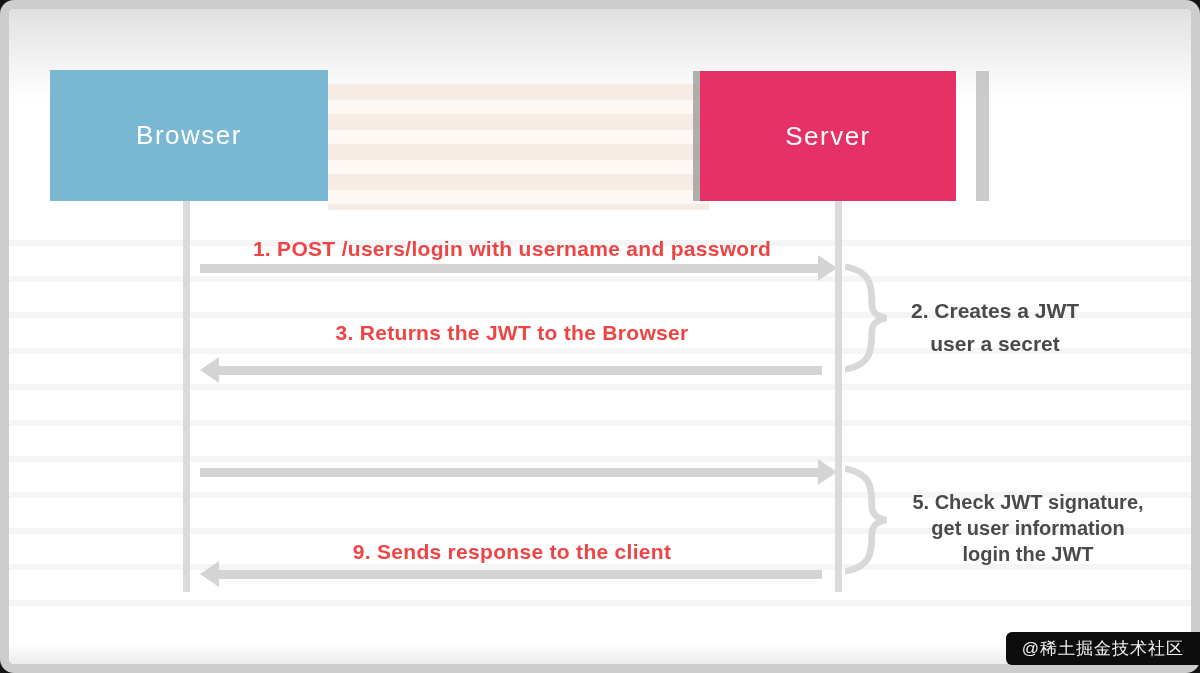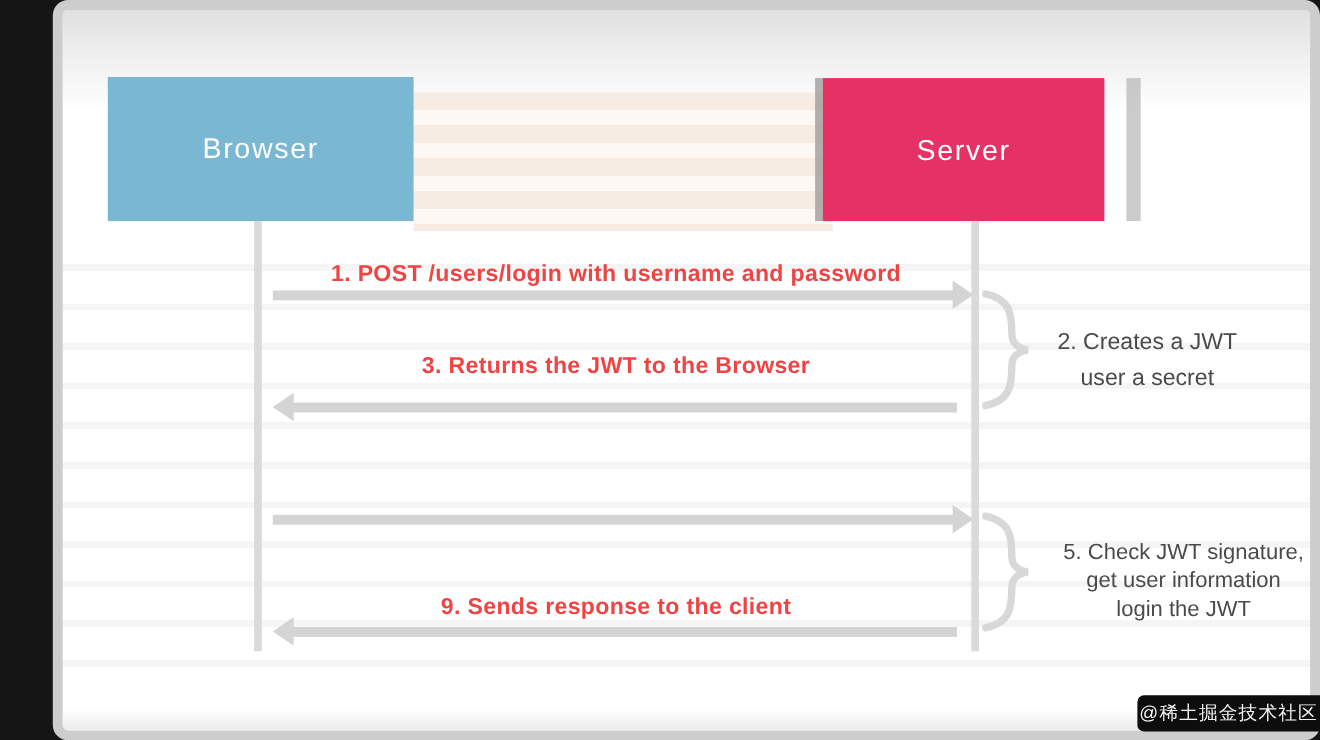--- a/index.html
+++ b/index.html
@@ -1,18 +1,18 @@
 <!DOCTYPE html>
 <html><head>
 <meta charset="utf-8">
 <style>
   html,body{margin:0;padding:0;width:1200px;height:673px;background:#151515;
     font-family:"Liberation Sans", sans-serif;}
   .page{position:absolute;inset:0;background:#ffffff;border:9px solid #cdcdcd;
-    border-radius:14px;overflow:hidden;box-sizing:border-box;margin-left:48px;}
+    border-radius:14px;overflow:hidden;box-sizing:border-box;}
   .top-band{position:absolute;left:0;top:0;width:100%;height:92px;
     background:linear-gradient(180deg,#e0e0e0 0%,#efefef 45%,#ffffff 100%);}
   .bottom-band{position:absolute;left:0;bottom:0;width:100%;height:20px;
     background:linear-gradient(0deg,#ececec 0%,#ffffff 100%);}
   .cream-stripes{position:absolute;left:319px;top:75px;width:381px;height:126px;
     background:repeating-linear-gradient(180deg,#f6ece4 0px,#f6ece4 16px,#fdf8f3 16px,#fdf8f3 30px);}
   .banding{position:absolute;left:0px;top:201px;width:1182px;height:400px;pointer-events:none;
     background:repeating-linear-gradient(180deg,rgba(0,0,0,0) 0 30px,rgba(0,0,0,0.04) 30px 36px);}
   .actor{position:absolute;display:flex;align-items:center;justify-content:center;
     color:#ffffff;font-size:26px;letter-spacing:1.5px;}
@@ -26,25 +26,25 @@
   .lifeline.server{left:826px;}
   .msg-label{position:absolute;left:177px;width:652px;text-align:center;
     color:#ef4444;font-size:21px;font-weight:bold;letter-spacing:.3px;}
   .bar{position:absolute;height:9px;background:#d4d4d4;}
   .head{position:absolute;width:0;height:0;border-top:13px solid transparent;
     border-bottom:13px solid transparent;}
   .head.right{border-left:19px solid #d4d4d4;}
   .head.left{border-right:19px solid #d4d4d4;}
   .brace{position:absolute;left:836px;width:46px;height:114px;}
   .brace svg{width:100%;height:100%;}
-  .note{position:absolute;text-align:center;color:#4a4a4a;font-weight:normal;}
+  .note{position:absolute;text-align:center;color:#4a4a4a;font-weight:bold;}
   .note-1{left:881px;top:285px;width:210px;font-size:21px;line-height:33px;}
   .note-2{left:879px;top:480px;width:280px;font-size:20px;line-height:26px;}
   .watermark{position:absolute;right:0px;bottom:8px;height:33px;line-height:33px;
-    padding:0 2px;background:#0d0d0d;color:#f2f2f2;font-size:17px;
+    padding:0 16px;background:#0d0d0d;color:#f2f2f2;font-size:17px;
     border-radius:6px 0 0 6px;letter-spacing:1px;z-index:5;}
 </style>
 </head>
 <body>
 
 <div class="page">
   <div class="top-band"></div>
   <div class="bottom-band"></div>
   <div class="cream-stripes"></div>
   <div class="banding"></div>

